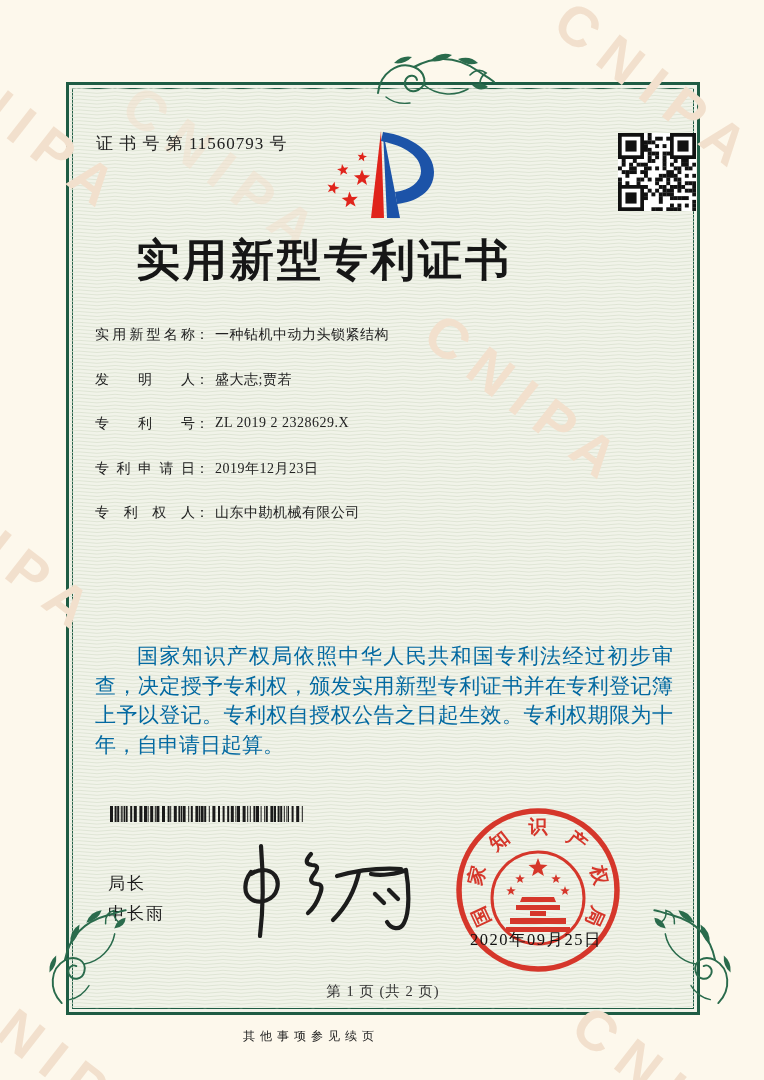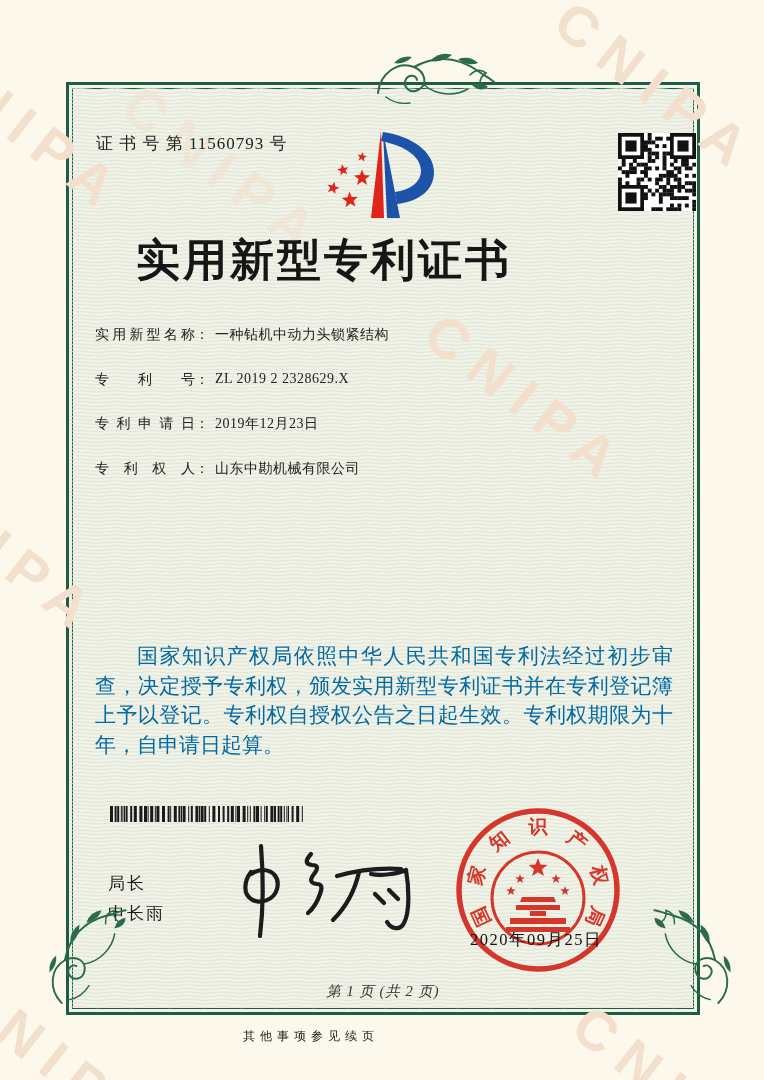--- a/index.html
+++ b/index.html
@@ -60,21 +60,21 @@
   .director-title{position:absolute;left:108px;top:872px;z-index:3;font-size:17px;letter-spacing:2px;}
   .director-name{position:absolute;left:108px;top:902px;z-index:3;font-size:17px;letter-spacing:2px;}
   #signature{position:absolute;left:225px;top:838px;z-index:3;}
   #seal{position:absolute;left:450px;top:802px;z-index:2;opacity:.93;}
   .seal-date{
     position:absolute;left:470px;top:929px;z-index:4;
     font-size:16.5px;letter-spacing:1.5px;color:#111;white-space:nowrap;
   }
   .page-num{
     position:absolute;left:66px;top:982px;width:634px;z-index:3;
-    text-align:center;font-size:14.5px;letter-spacing:1px;color:#333;font-style:italic;
+    text-align:center;font-size:14.5px;letter-spacing:1px;color:#333;
   }
   .cont-note{
     position:absolute;left:243px;top:1028px;z-index:3;
     font-size:12px;letter-spacing:5px;color:#222;
   }
   .ornament{position:absolute;z-index:4;pointer-events:none;}
   #orn-top{left:374px;top:51px;}
   #orn-bl{left:30px;top:924px;transform:rotate(-50deg);}
   #orn-br{left:632px;top:924px;transform:scaleX(-1) rotate(-50deg);}
 </style>
@@ -509,20 +509,23 @@
       <rect x="3.7142857142857144" y="55.714285714285715" width="18.571428571428573" height="18.571428571428573" fill="#fff"></rect>
       <rect x="7.428571428571429" y="59.42857142857143" width="11.142857142857142" height="11.142857142857142" fill="#111"></rect>
     </svg>
   <div class="title">实用新型专利证书</div>
 
   <div class="fields">
     <div class="frow">
       <span class="flabel">实用新型名称</span><span class="fcolon">：</span><span class="fvalue">一种钻机中动力头锁紧结构</span>
     </div>
     <div class="frow">
+      <span class="flabel">发明人</span><span class="fcolon">：</span><span class="fvalue">盛大志;贾若</span>
+    </div>
+    <div class="frow">
       <span class="flabel">专利号</span><span class="fcolon">：</span><span class="fvalue">ZL 2019 2 2328629.X</span>
     </div>
     <div class="frow">
       <span class="flabel">专利申请日</span><span class="fcolon">：</span><span class="fvalue">2019年12月23日</span>
     </div>
     <div class="frow">
       <span class="flabel">专利权人</span><span class="fcolon">：</span><span class="fvalue">山东中勘机械有限公司</span>
     </div>
   </div>
 

